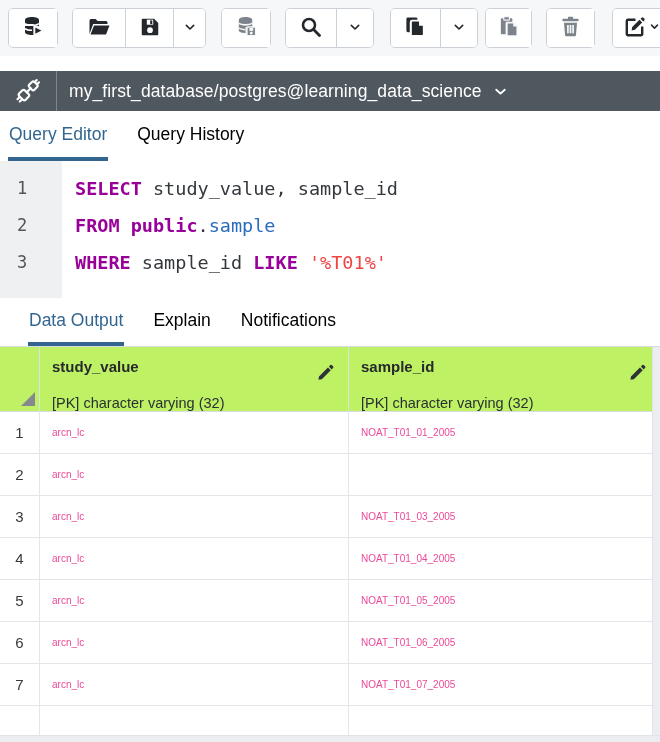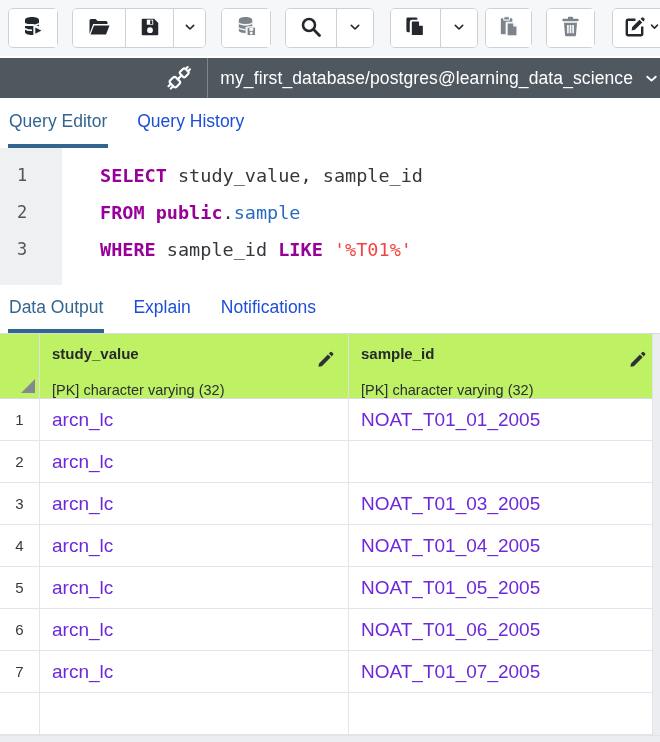--- a/index.html
+++ b/index.html
@@ -12,58 +12,58 @@
   .btn-group { display:flex; background:#fff; border:1px solid #ccd1d7; border-radius:5px; height:40px; align-items:stretch; flex:0 0 auto; }
   .btn { display:flex; align-items:center; justify-content:center; background:#fff; border:none; cursor:pointer; border-radius:4px; }
   .btn + .btn { border-left:1px solid #ccd1d7; border-radius:0 4px 4px 0; }
   .btn:first-child { border-radius:4px 0 0 4px; }
   .ico { color:#24282c; display:block; }
   .ico.dim { color:#7d838a; }
   .mr14 { margin-right:14px; } .mr15 { margin-right:15px; } .mr16 { margin-right:16px; }
   .mr7 { margin-right:7px; } .mr17 { margin-right:17px; }
 
   
-  .connbar { height:40px; flex:0 0 40px; margin-top:2px; background:#50585f; display:flex; align-items:center; cursor:pointer;justify-content:flex-end; }
+  .connbar { height:40px; flex:0 0 40px; margin-top:15px; background:#50585f; display:flex; align-items:center; cursor:pointer; }
   .connbar .plugbox { width:56px; display:flex; align-items:center; justify-content:center; flex:0 0 56px; }
   .connbar .vsep { width:1px; height:40px; background:#7e858c; flex:0 0 1px; }
   .connbar .conn-label { color:#fff; font-size:17.5px; margin-left:12px; letter-spacing:0.1px; white-space:nowrap; }
   .connbar .conn-caret { margin-left:10px; display:flex; align-items:center; }
 
   
   .tabrow { height:50px; flex:0 0 50px; display:flex; align-items:stretch; padding-left:8px; background:#fff; }
-  .tabrow.second { height:48px; flex:0 0 48px; }
-  .tab { display:flex; align-items:center; font-size:17.5px; color:#1d4ed8; margin-right:28px; border-bottom:4px solid transparent; padding:0 1px; cursor:pointer; }
+  .tabrow.second { height:48px; flex:0 0 48px;margin-left:20px; }
+  .tab { display:flex; align-items:center; font-size:17.5px; color:#000000; margin-right:28px; border-bottom:4px solid transparent; padding:0 1px; cursor:pointer; }
   .tab.active { color:#326690; border-bottom-color:#326690; }
 
   
   .editor { height:137px; flex:0 0 137px; display:flex; background:#fff; font-family:"DejaVu Sans Mono", monospace; cursor:text; }
   .gutter { width:62px; flex:0 0 62px; background:#eef0f2; padding-top:9px; }
   .gutter .ln { display:block; text-align:center; width:44px; font-size:17px; color:#50565c; line-height:37px; }
-  .code { padding:9px 0 0 13px;margin-left:25px; }
+  .code { padding:9px 0 0 13px; }
   .codeline { white-space:pre; font-size:18.5px; line-height:37px; color:#34383c; }
   .tok-kw { color:#990099; font-weight:bold; }
   .tok-id { color:#2a6bbe; }
   .tok-str { color:#ef4444; }
   .tok-pl { color:#34383c; }
 
   
   .grid { position:relative; flex:1 1 auto; border-top:1px solid #d8dbe0; background:#fff; overflow:hidden; }
   .ghead { display:flex; height:65px; border-bottom:1px solid #d8dbe0; background:#bef264; }
   .corner { width:40px; flex:0 0 40px; border-right:1px solid #dde0e4; position:relative; cursor:pointer; }
   .corner .tri { position:absolute; right:4px; bottom:5px; width:0; height:0; border-left:14px solid transparent; border-bottom:14px solid #85898e; }
   .ghcell { position:relative; padding:10px 34px 0 12px; cursor:pointer; }
   .ghcell.c1 { width:309px; flex:0 0 309px; border-right:1px solid #dde0e4; }
   .ghcell.c2 { flex:1 1 auto; }
   .col-name { font-size:15px; font-weight:bold; color:#27292c; line-height:19px; }
   .col-type { font-size:14.5px; color:#2b2f33; line-height:19px; margin-top:18px; }
   .pencil { position:absolute; right:12px; top:15px; cursor:pointer; color:#2f3337; }
 
   .grow { display:flex; height:42px; border-bottom:1px solid #e3e5e9; background:#fff; }
   .rnum { width:40px; flex:0 0 40px; border-right:1px solid #e3e5e9; display:flex; align-items:center; justify-content:center; font-size:15px; color:#36393d; cursor:pointer; }
-  .gcell { display:flex; align-items:center; font-size:19px; color:#6d28d9; padding-left:12px; cursor:pointer; }
+  .gcell { display:flex; align-items:center; font-size:10px; color:#ec4899; padding-left:12px; cursor:pointer; }
   .gcell.c1 { width:309px; flex:0 0 309px; border-right:1px solid #e3e5e9; }
   .gcell.c2 { flex:1 1 auto; }
 
   .vtrack { position:absolute; top:0; right:0; bottom:0; width:8px; background:#ebedf1; border-left:1px solid #e0e3e7; cursor:pointer; }
   .htrack { position:absolute; left:0; right:0; bottom:0; height:7px; background:#ebedf1; border-top:1px solid #e0e3e7; cursor:pointer; }
 </style>
 </head>
 <body>
 
 <div class="app">

